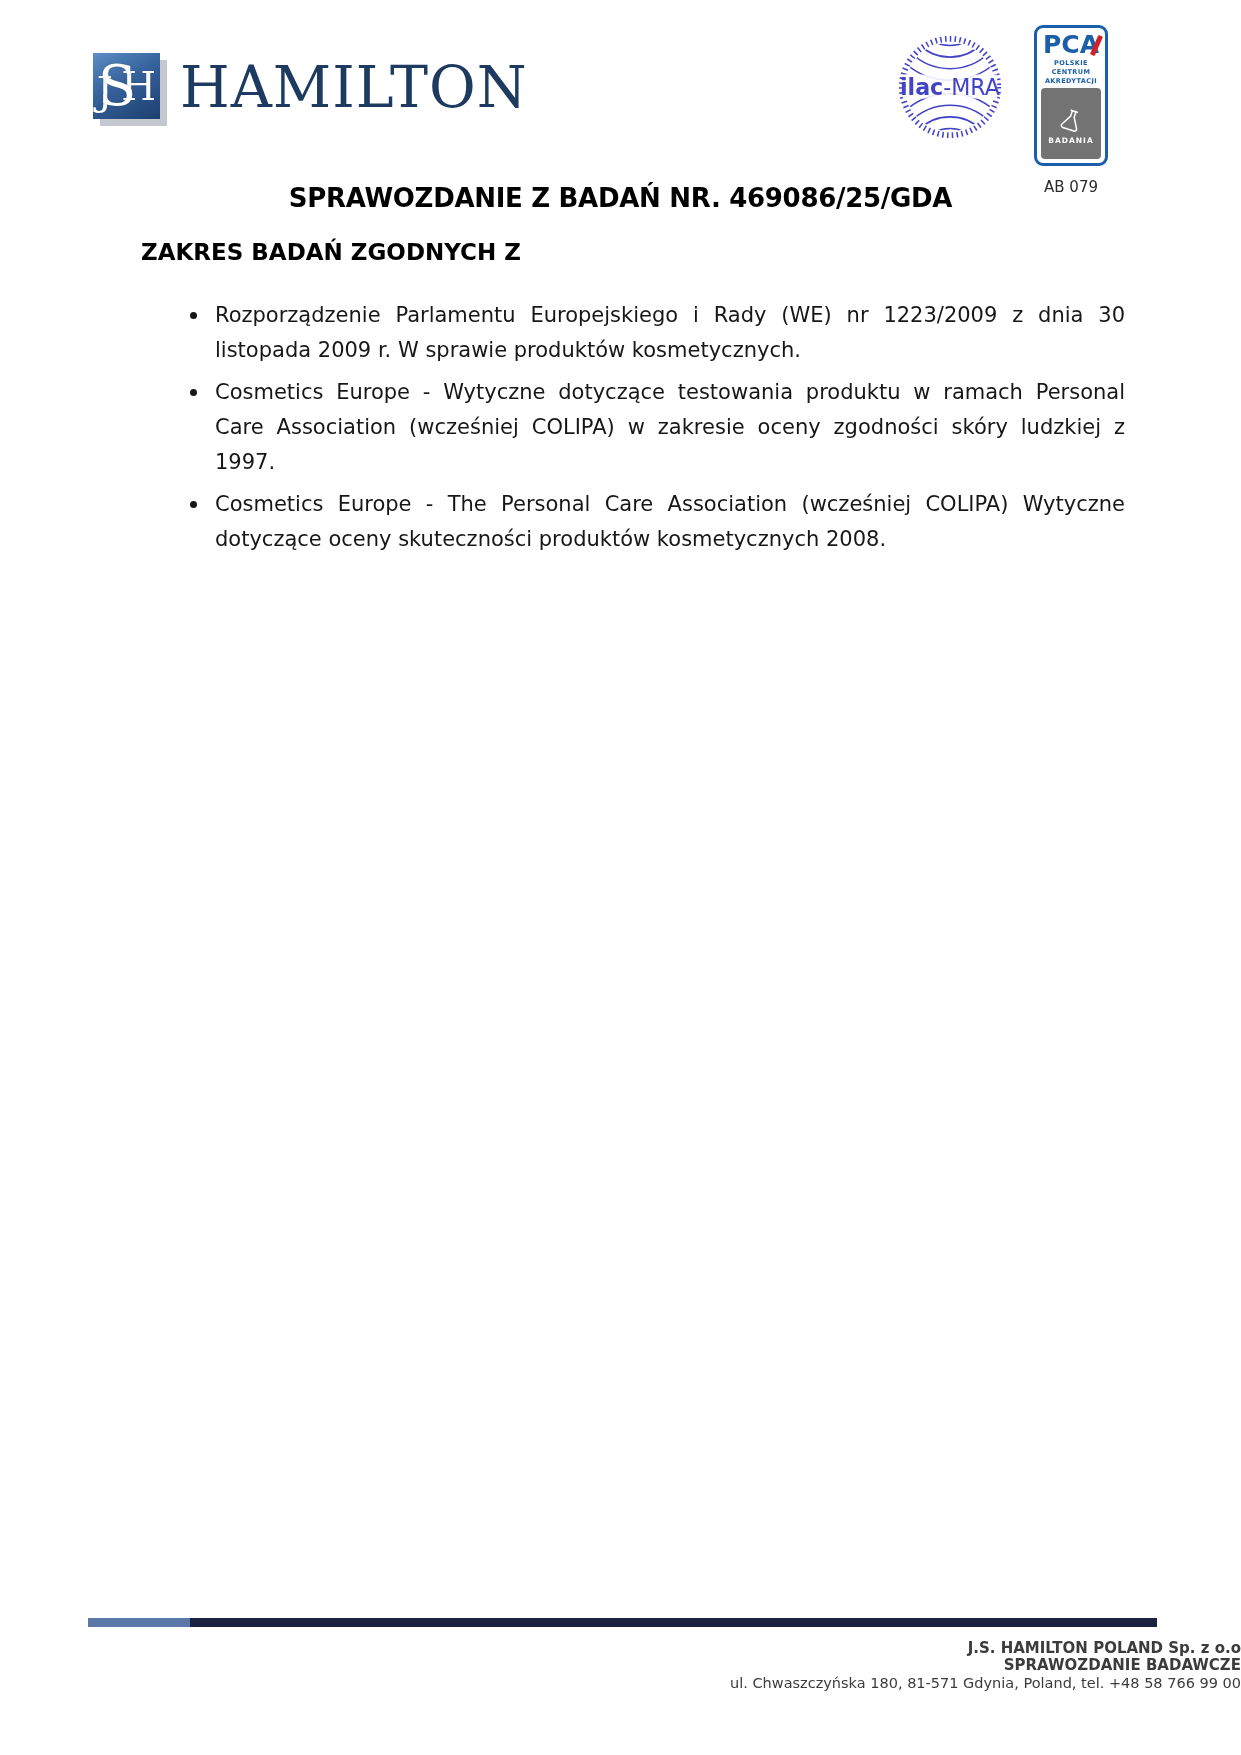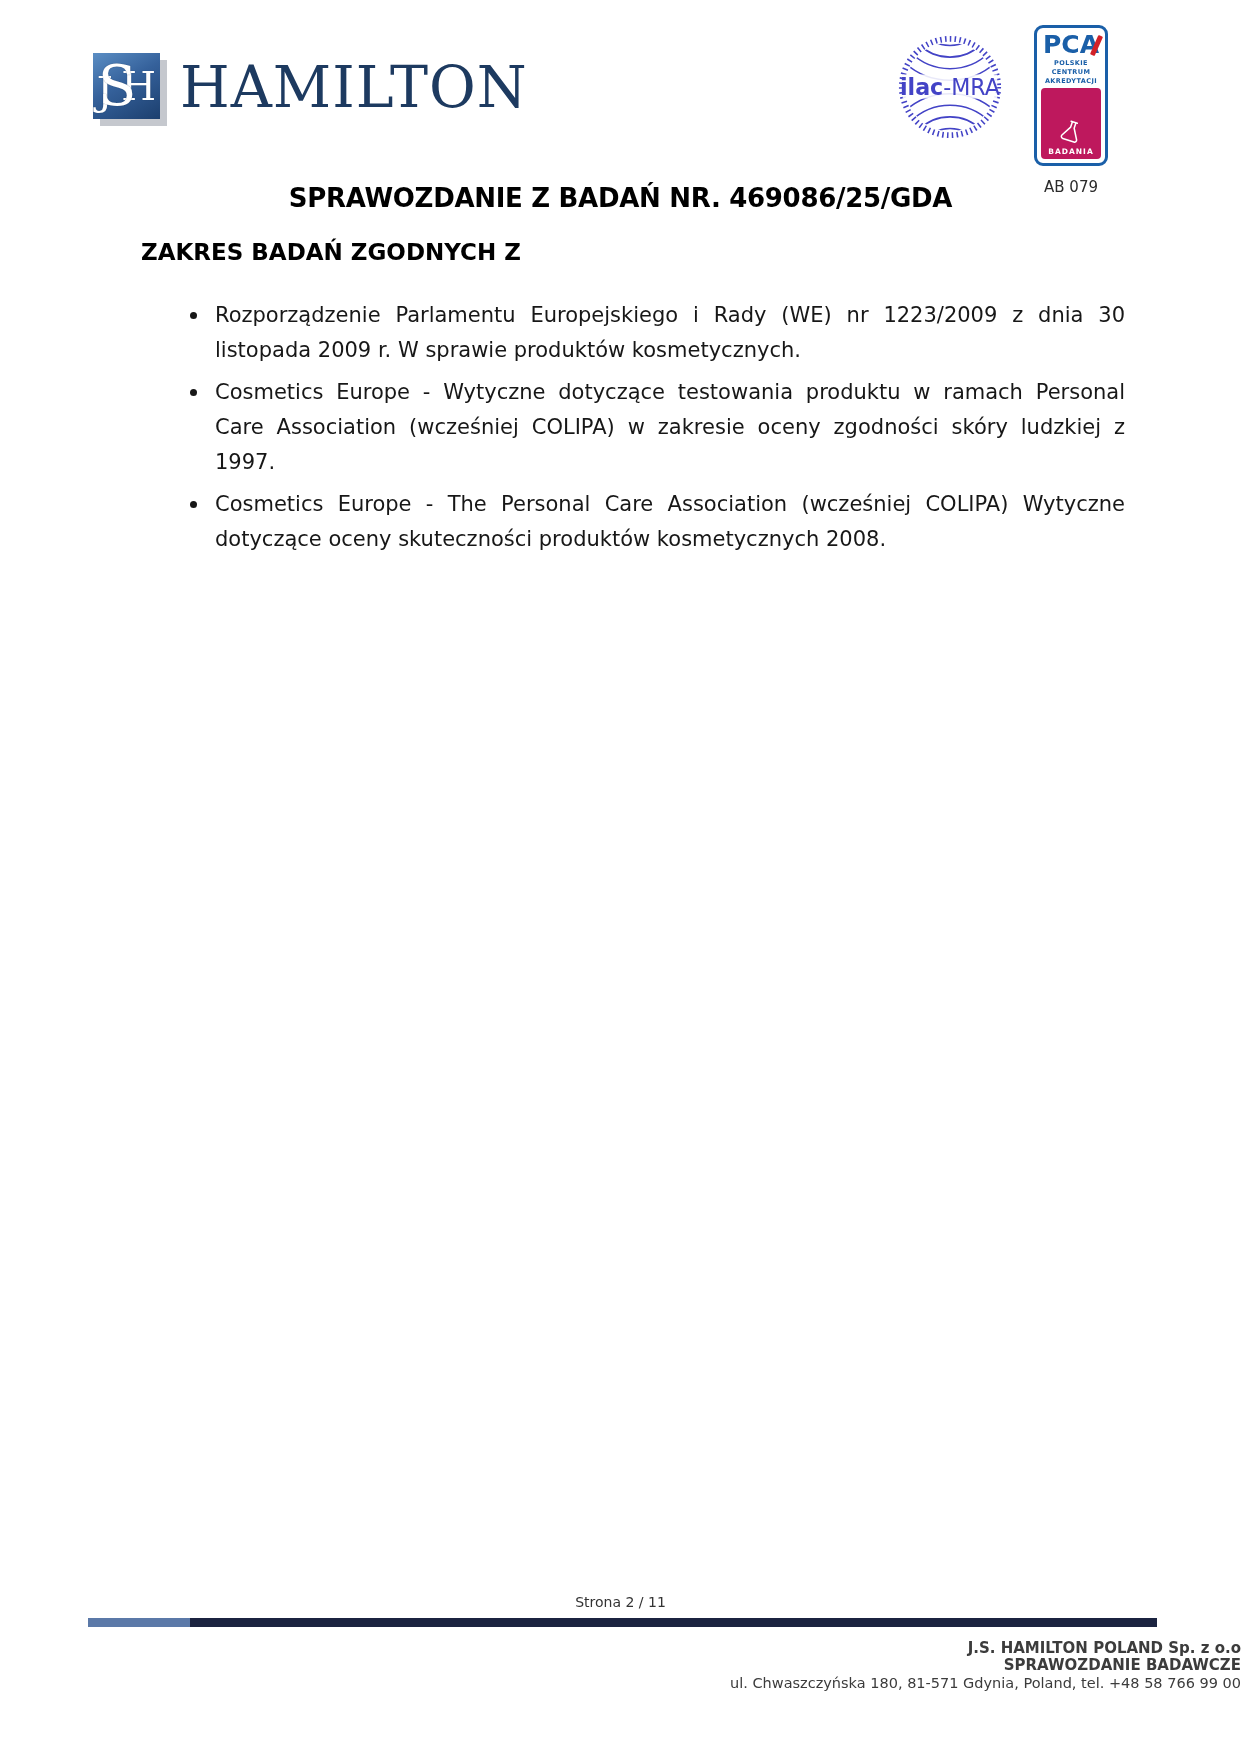--- a/index.html
+++ b/index.html
@@ -81,27 +81,27 @@
     font-size: 6.5px;
     font-weight: bold;
     color: #1a5fa8;
     letter-spacing: 0.4px;
     line-height: 1.35;
     margin-top: 2px;
   }
   .pca-box {
     flex: 1;
     margin: 3px 4px 4px 4px;
-    background: #be185d;
+    background: #737373;
     border-radius: 4px;
     display: flex;
     flex-direction: column;
     align-items: center;
     justify-content: flex-end;
-    padding-bottom: 3px;
+    padding-bottom: 14px;
   }
   .pca-box svg { margin-bottom: 2px; }
   .pca-scope {
     font-size: 7.5px;
     font-weight: bold;
     color: #ffffff;
     letter-spacing: 1px;
   }
   .ab-num { margin-top: 12px; font-size: 15px; color: #2b2b2b; }
 
@@ -247,21 +247,20 @@
 
   <h1 class="doc-title">SPRAWOZDANIE Z BADAŃ NR. 469086/25/GDA</h1>
   <h2 class="section-heading">ZAKRES BADAŃ ZGODNYCH Z</h2>
 
   <ul class="bullets">
     <li>Rozporządzenie Parlamentu Europejskiego i Rady (WE) nr 1223/2009 z dnia 30 listopada 2009 r. W sprawie produktów kosmetycznych.</li>
     <li>Cosmetics Europe - Wytyczne dotyczące testowania produktu w ramach Personal Care Association (wcześniej COLIPA) w zakresie oceny zgodności skóry ludzkiej z 1997.</li>
     <li>Cosmetics Europe - The Personal Care Association (wcześniej COLIPA) Wytyczne dotyczące oceny skuteczności produktów kosmetycznych 2008.</li>
   </ul>
 
-  <div class="page-indicator">Strona 2 / 11</div>
 
   <div class="footer-bar">
     <div class="bar-light"></div>
   </div>
 
   <div class="footer-info">
     <div class="fi-bold">J.S. HAMILTON POLAND Sp. z o.o</div>
     <div class="fi-bold">SPRAWOZDANIE BADAWCZE</div>
     <div class="fi-reg">ul. Chwaszczyńska 180, 81-571 Gdynia, Poland, tel. +48 58 766 99 00</div>
   </div>

